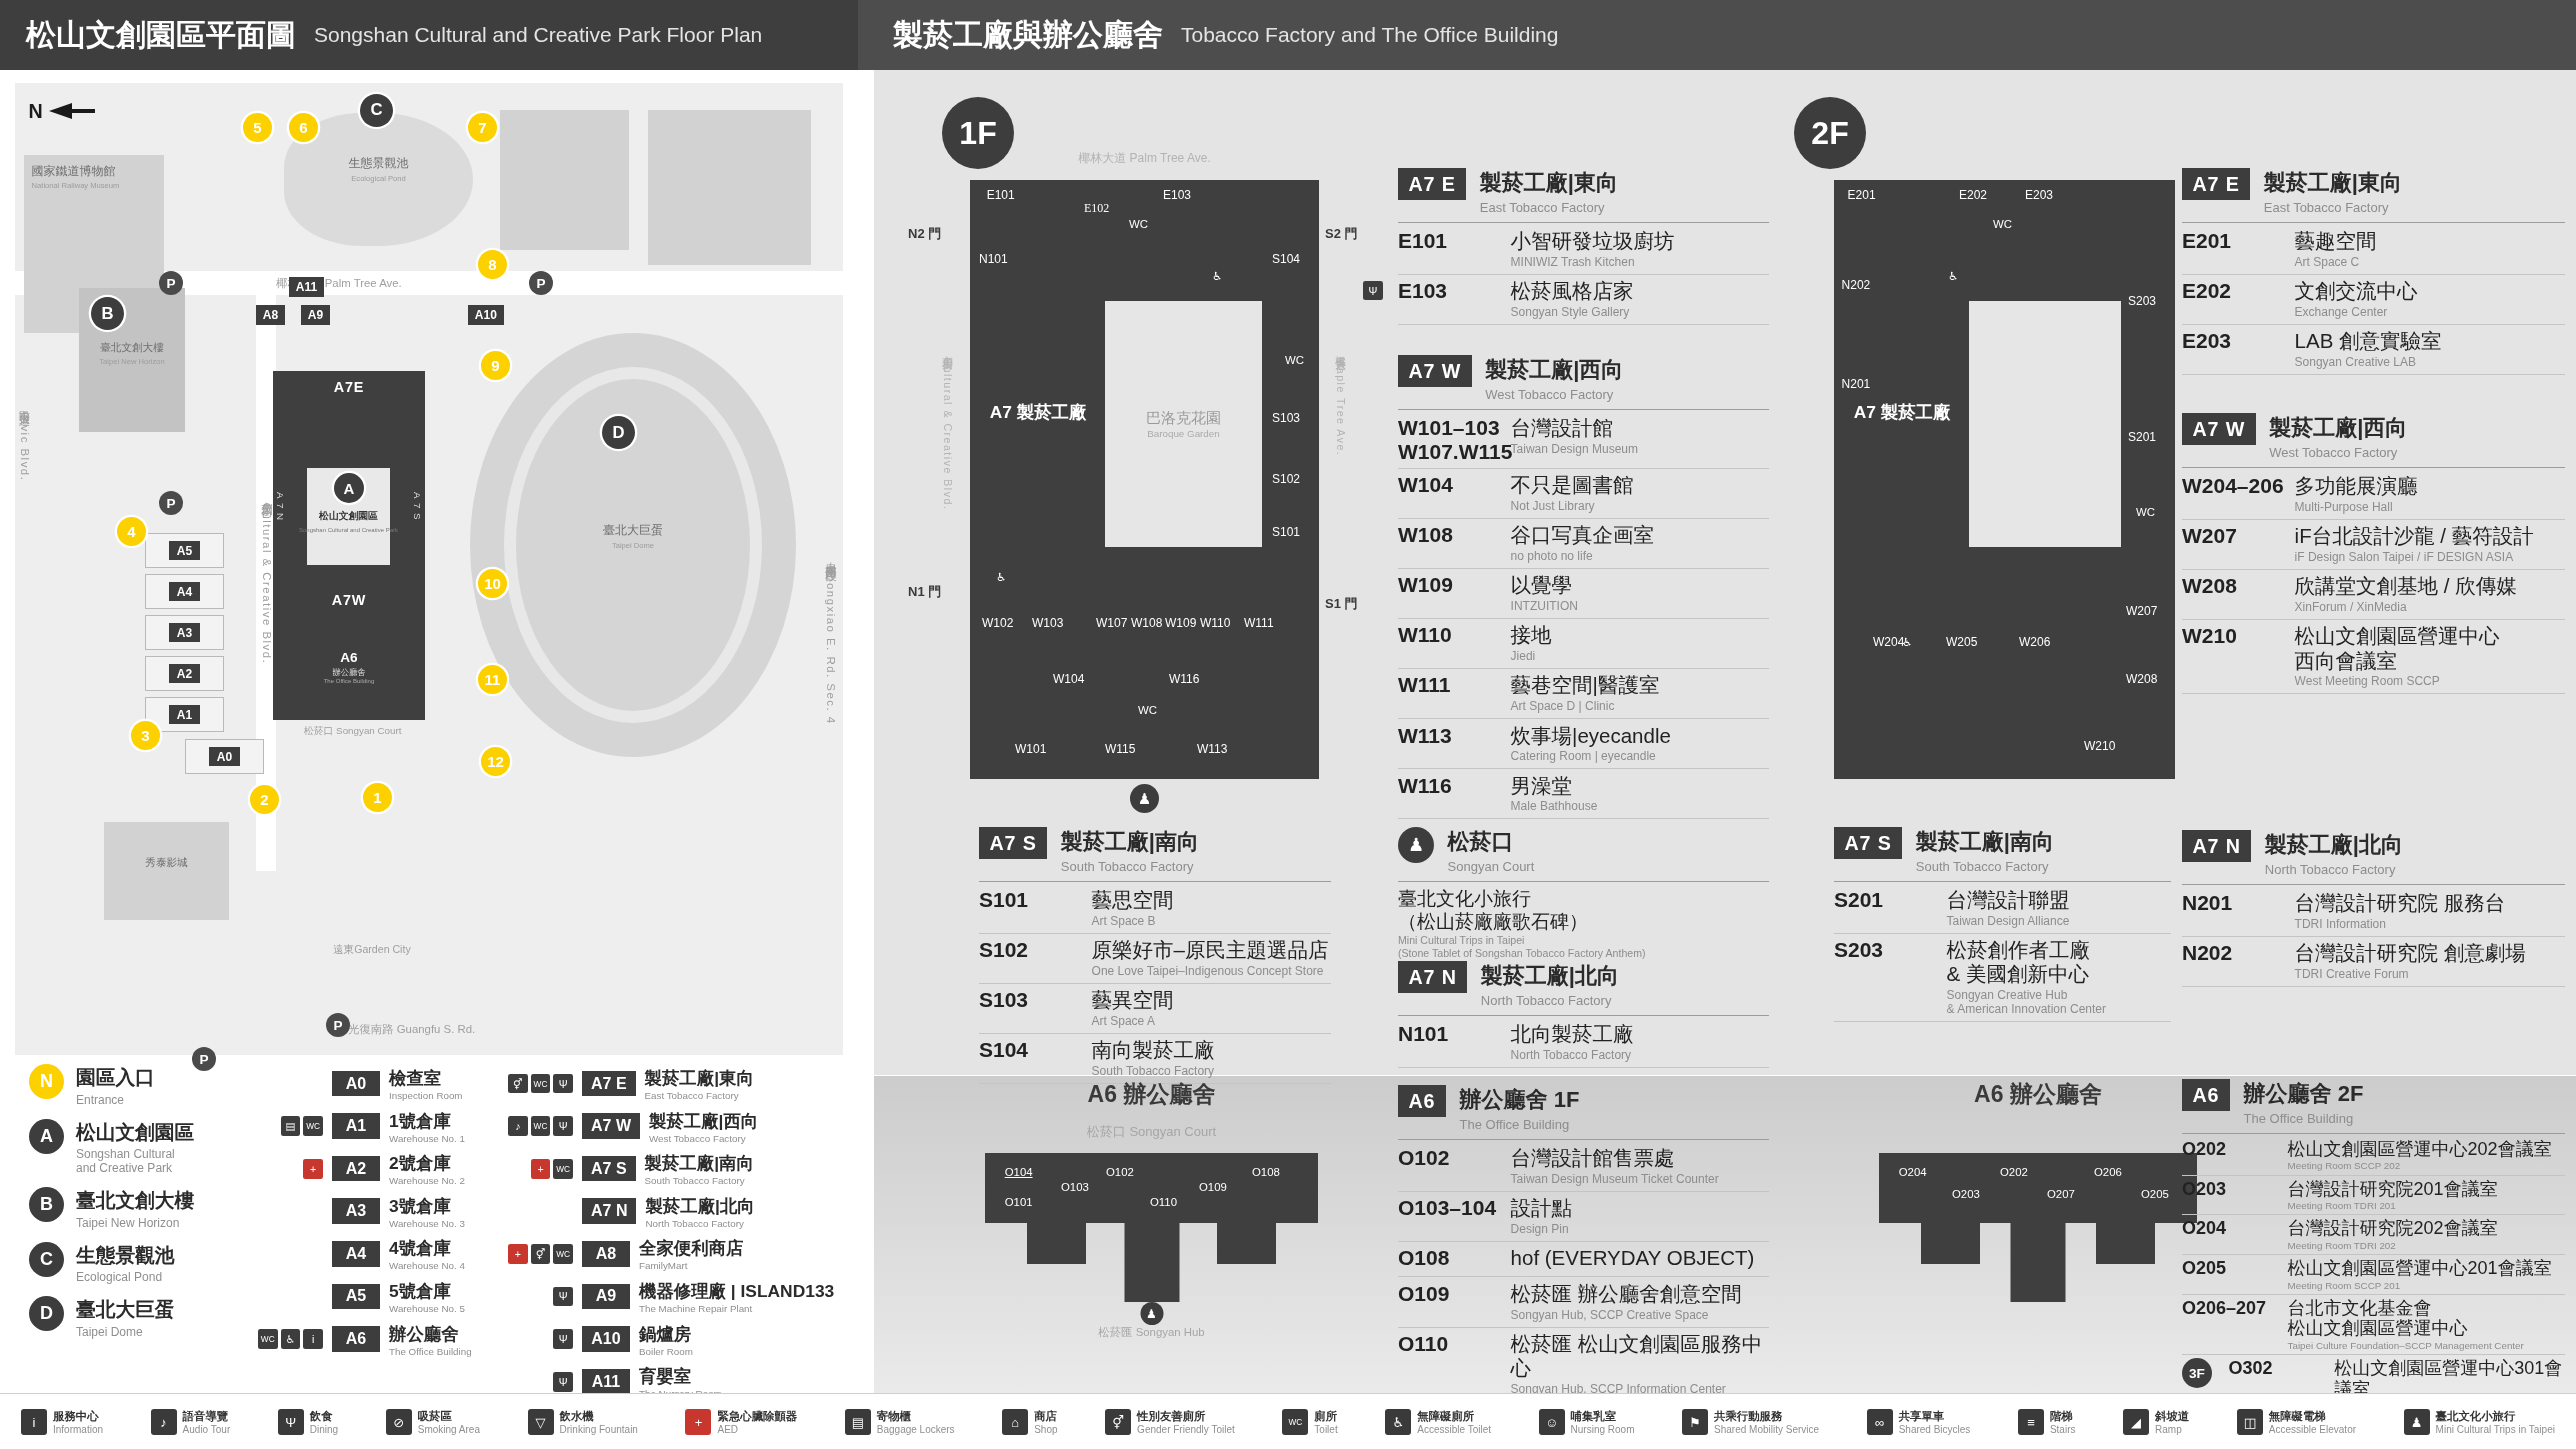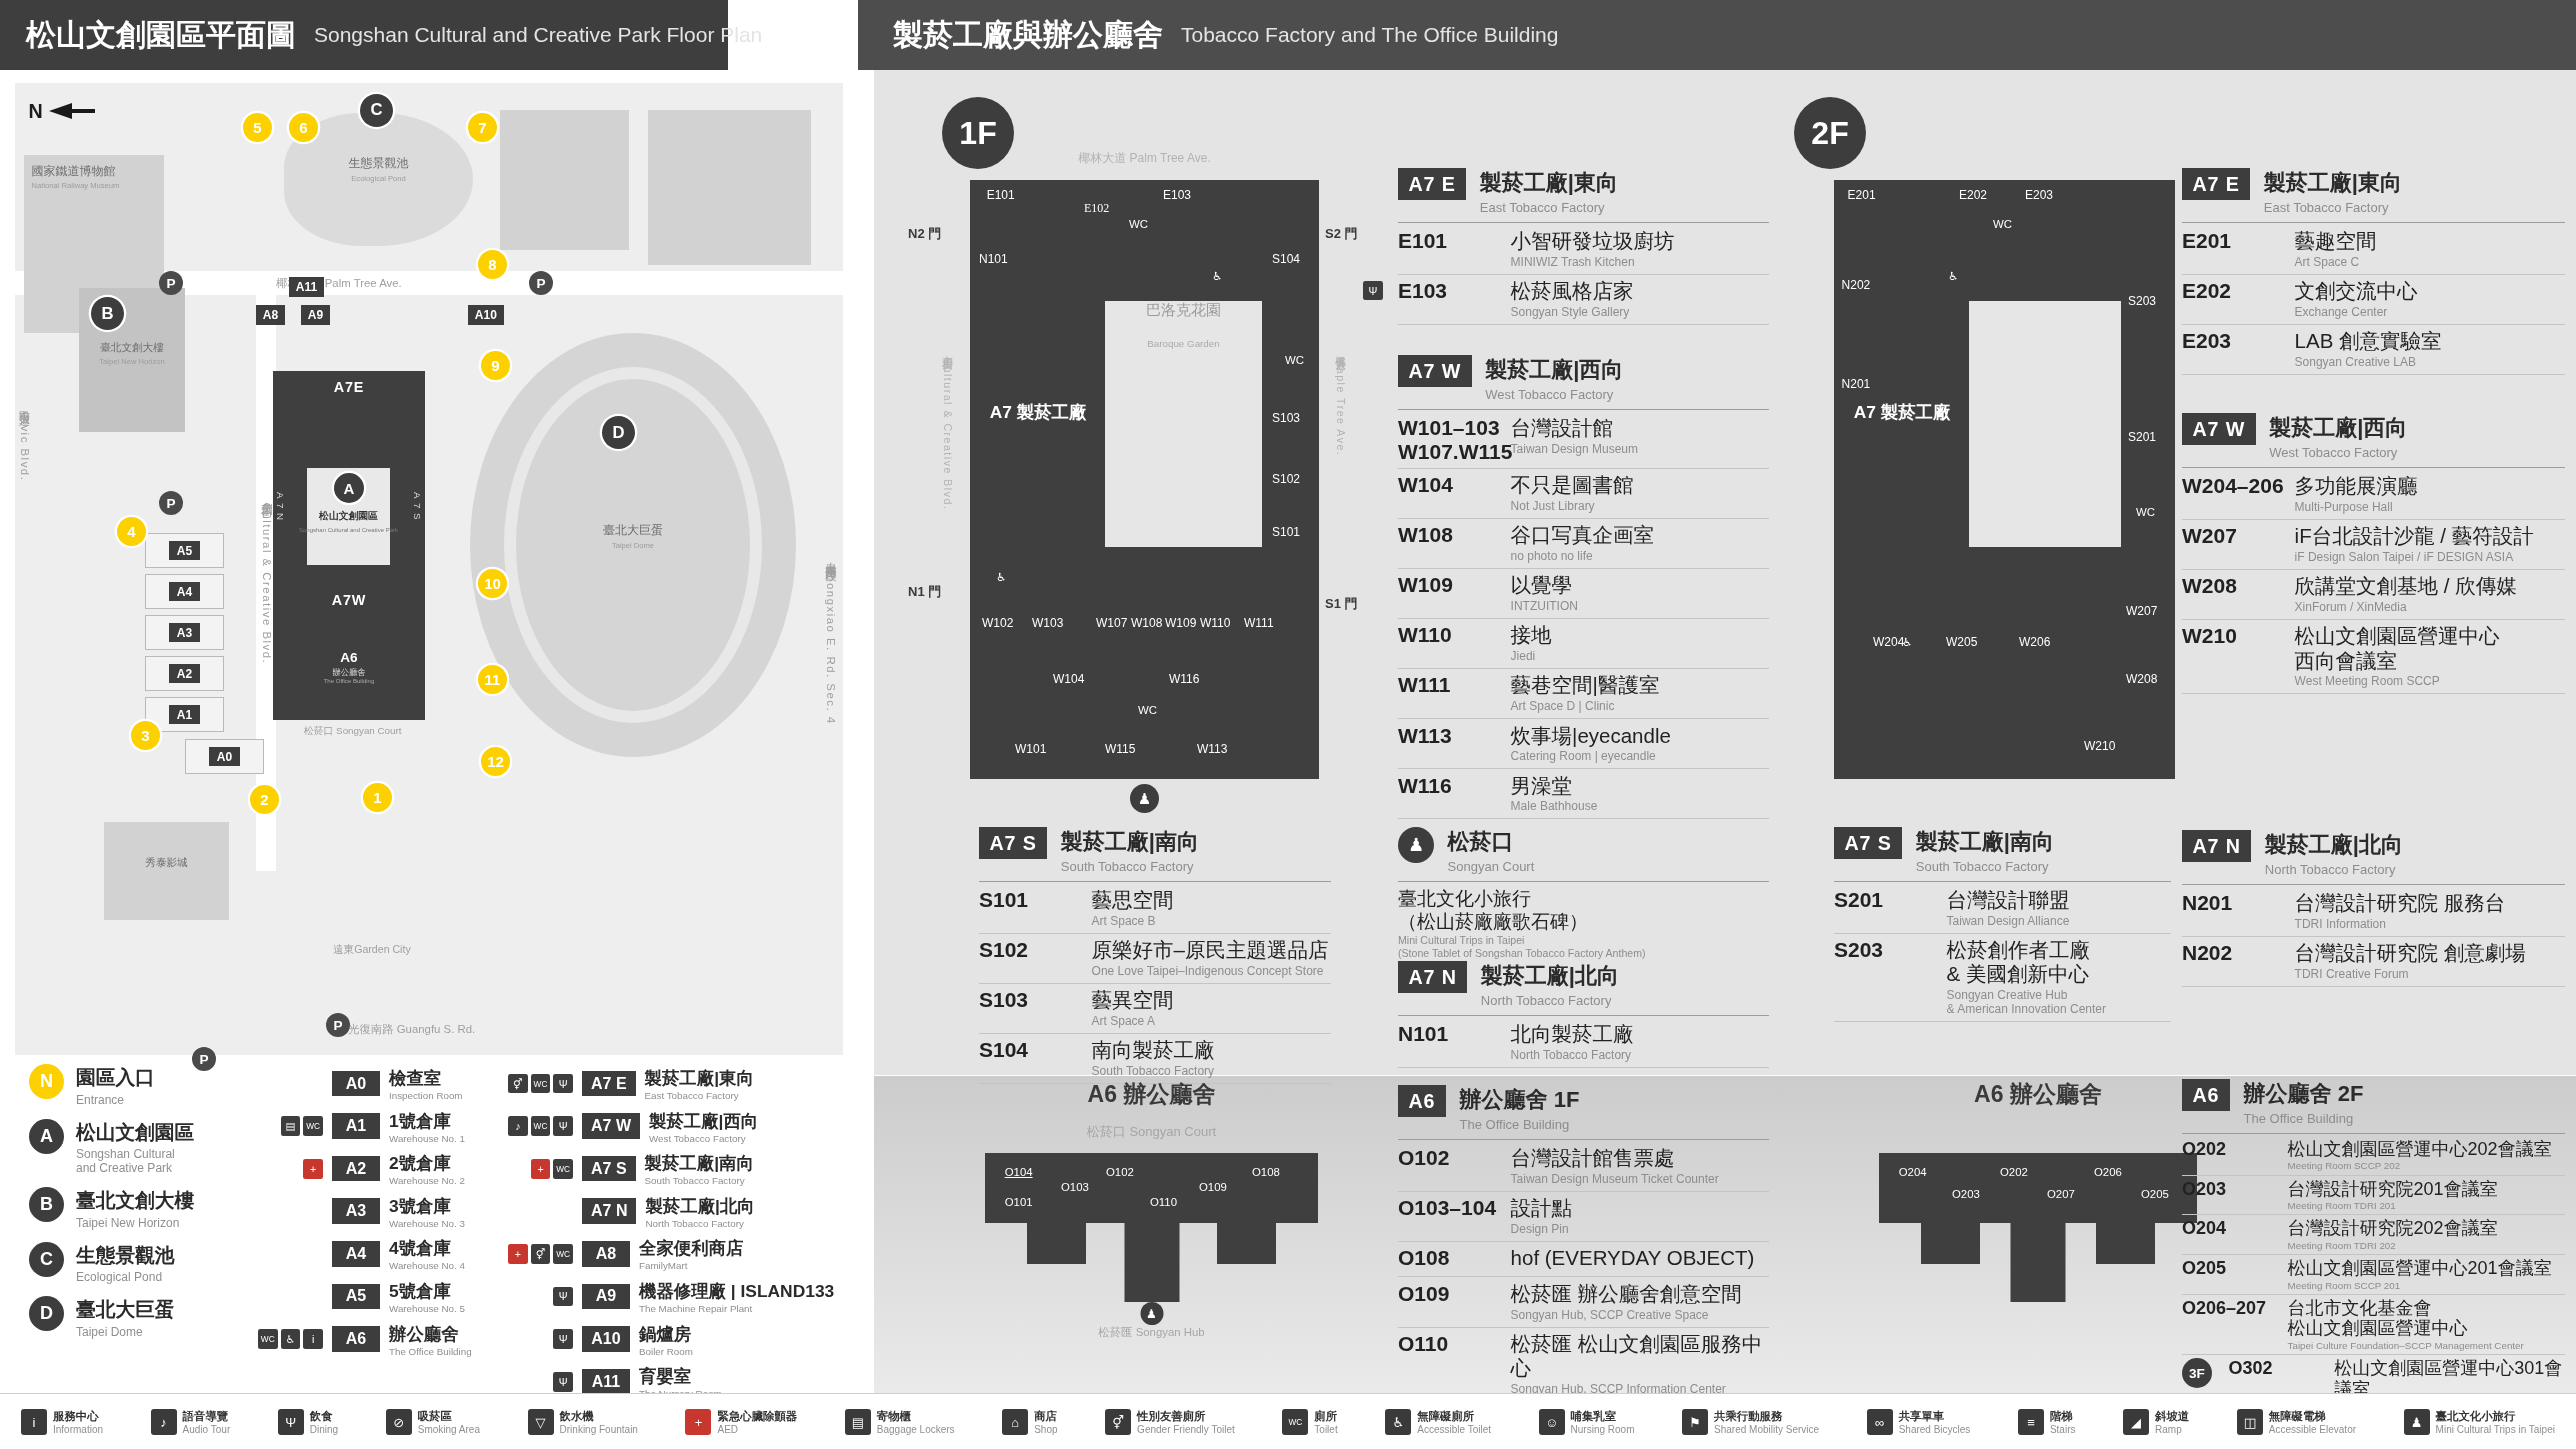--- a/index.html
+++ b/index.html
@@ -2,21 +2,21 @@
 <html style="font-size:12px"><head>
 <meta charset="utf-8">
 <style>
   body{margin:0;background:#777;}
   .page{position:relative;width:2576px;height:1449px;background:#fff;overflow:hidden;
         font-family:"Liberation Sans","DejaVu Sans",sans-serif;color:#222;}
   .abs{position:absolute;}
 
   
   .hdr{position:absolute;top:0;height:70px;display:flex;align-items:center;gap:18px;color:#fff;box-sizing:border-box;}
-  .hdr-left{left:0;width:728px;background:#3e3e3e;padding-left:26px;}
+  .hdr-left{left:0;width:858px;background:#3e3e3e;padding-left:26px;}
   .hdr-right{left:858px;width:1718px;background:#4d4d4d;padding-left:35px;}
   .hdr-zh{font-size:30px;font-weight:bold;white-space:nowrap;}
   .hdr-en{font-size:21px;color:#e4e4e4;white-space:nowrap;}
 
   
   .floors-bg{left:874px;top:70px;width:1702px;height:1005px;background:#e4e4e4;}
   .a6-bg{left:874px;top:1076px;width:1702px;height:317px;background:linear-gradient(180deg,#cccccc,#eaeaea);}
 
   
   .map{background:#eeeeee;overflow:visible;}
@@ -63,21 +63,21 @@
   .flbadge{position:absolute;width:72px;height:72px;border-radius:50%;background:#3d3d3d;color:#fff;
            font-size:32px;font-weight:bold;display:flex;align-items:center;justify-content:center;}
 
   
   .plan{overflow:visible;}
   .plan-street-top{position:absolute;top:0;left:0;width:100%;text-align:center;color:#b3b3b3;font-size:12px;}
   .plan-street-l{position:absolute;left:-29px;top:197px;writing-mode:vertical-rl;color:#b3b3b3;font-size:10.6px;letter-spacing:1.5px;}
   .plan-street-r{position:absolute;right:-29px;top:197px;writing-mode:vertical-rl;color:#b3b3b3;font-size:10.6px;letter-spacing:1.5px;}
   .plan-body{position:absolute;left:0;top:30px;background:#3f3f3f;}
   .courtyard{position:absolute;left:135px;top:121px;width:157px;height:246px;background:#e6e6e6;
-             display:flex;flex-direction:column;align-items:center;justify-content:flex-start;gap:18px;}
+             display:flex;flex-direction:column;align-items:center;justify-content:center;gap:0;}
   .cy-zh{font-size:15px;color:#9a9a9a;}
   .cy-en{font-size:9.8px;color:#ababab;}
   .plan-center{position:absolute;left:4.5px;top:221px;width:127px;color:#fff;font-weight:bold;font-size:17.4px;
                text-align:center;line-height:1.3;}
   .room{position:absolute;color:#fff;font-size:12px;white-space:nowrap;}
   .fac{position:absolute;color:#fff;font-size:11.4px;}
   .gate{position:absolute;color:#3a3a3a;font-size:13px;font-weight:bold;white-space:nowrap;}
   .walkicon{position:absolute;width:29px;height:29px;border-radius:50%;background:#3d3d3d;color:#fff;
             display:flex;align-items:center;justify-content:center;font-size:15px;}
 

